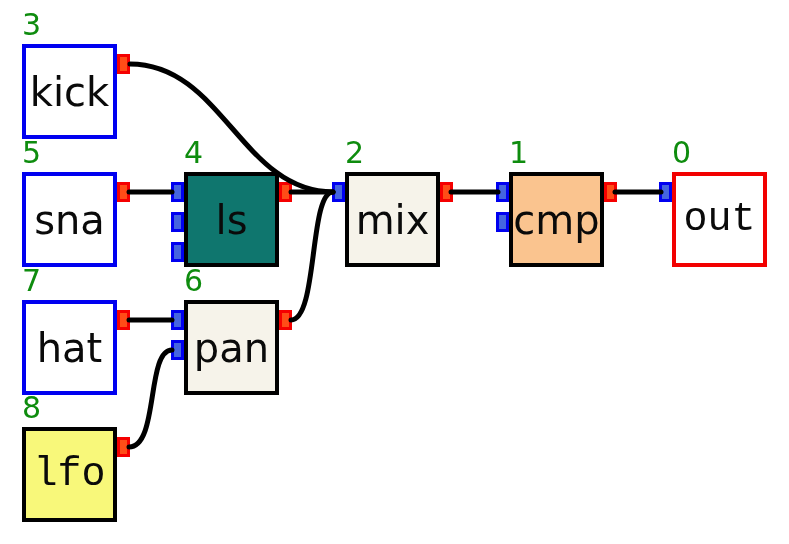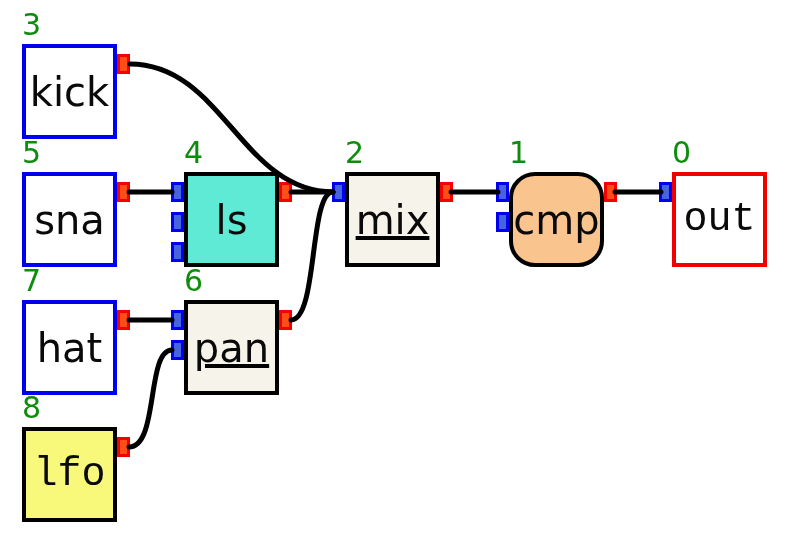--- a/index.html
+++ b/index.html
@@ -23,23 +23,23 @@
   }
   .node .label{
     font-size:40px;line-height:1;color:#0a0a0a;white-space:nowrap;
   }
   .node .num{
     position:absolute;left:0px;top:-36px;height:34px;
     font-size:30px;line-height:34px;color:#0e8c0e;
   }
   .n-blue .box{border-color:#0000f0;background:#ffffff;}
   .n-red  .box{border-color:#f20000;background:#ffffff;font-family:Liberation Mono, monospace;}
-  .n-gray .box{background:#5eead4;}
-  .n-cream .box{background:#f6f3ea;text-decoration:underline;}
-  .n-orange .box{background:#fac48f;border-radius:26px;}
+  .n-gray .box{background:#0f766e;}
+  .n-cream .box{background:#f6f3ea;}
+  .n-orange .box{background:#fac48f;}
   .n-yellow .box{background:#f8f87a;font-family:Liberation Mono, monospace;}
 
   .port{
     position:absolute;width:13px;height:20px;box-sizing:border-box;
     z-index:2;
   }
   .port.in{left:-13px;border:3px solid #0000f0;background:#4565e0;}
   .port.out{left:95px;border:3px solid #f50000;background:#ff4d17;}
   .p1{top:10px;} .p2{top:40px;} .p3{top:70px;}
 </style>

